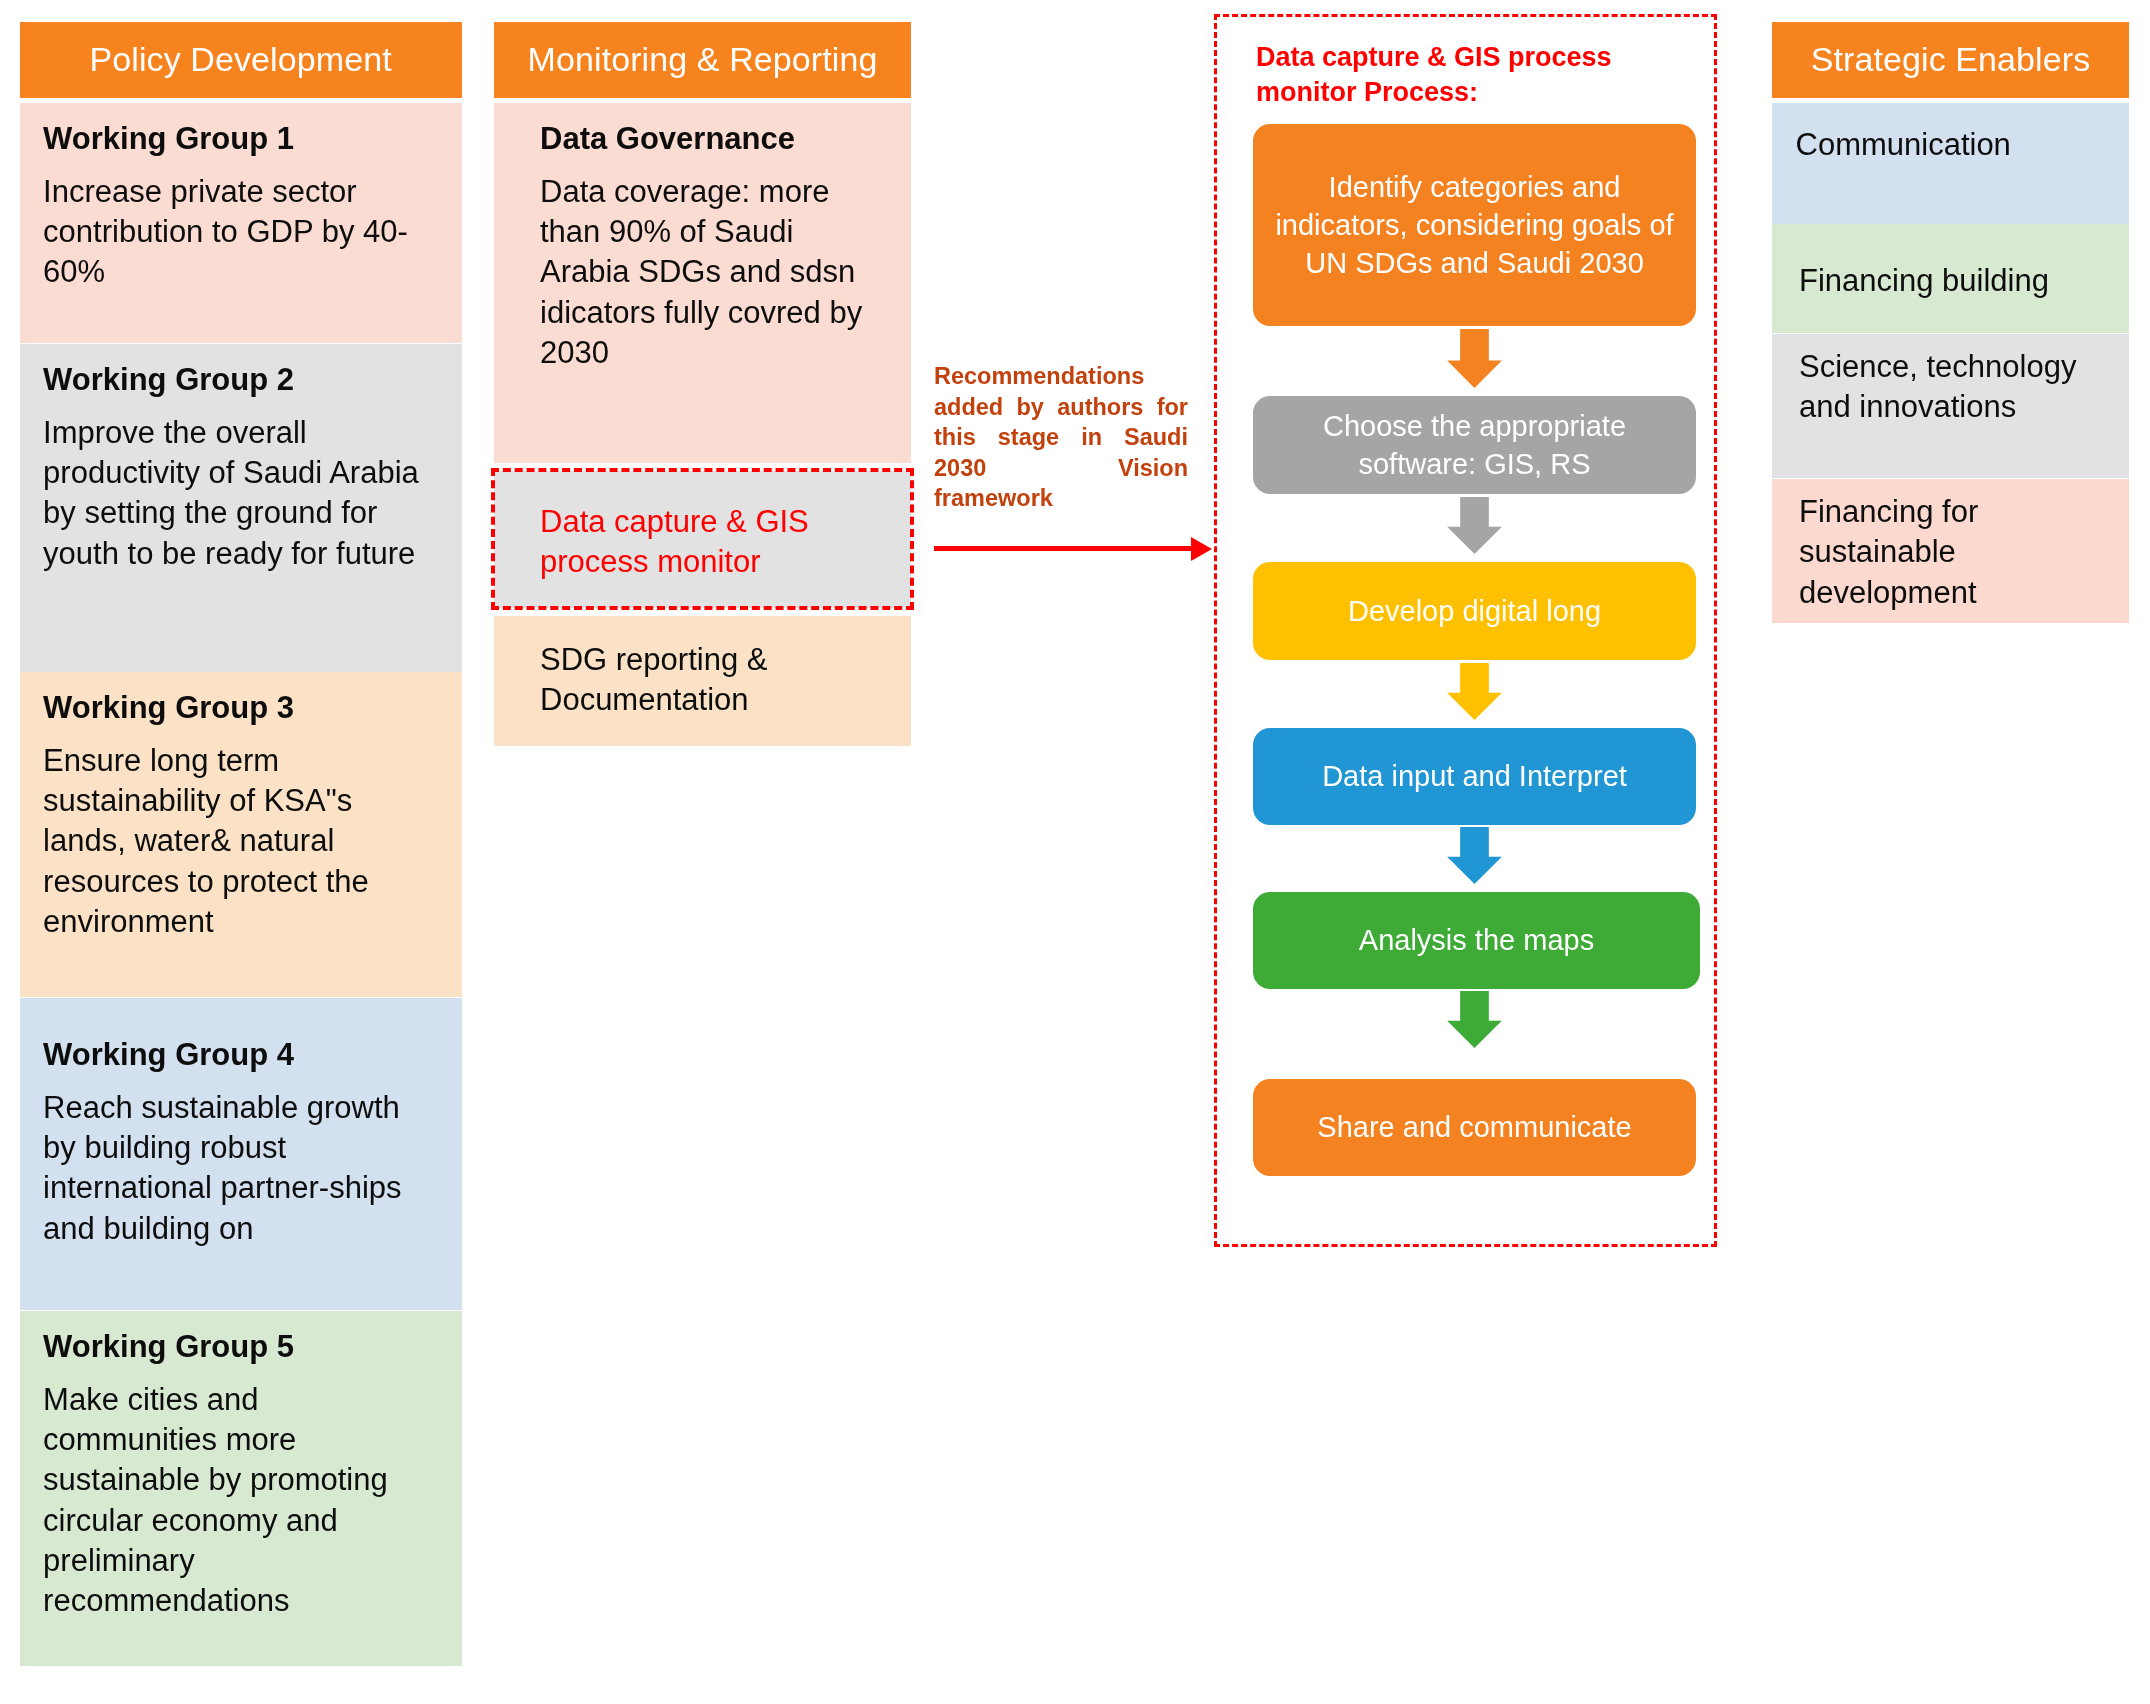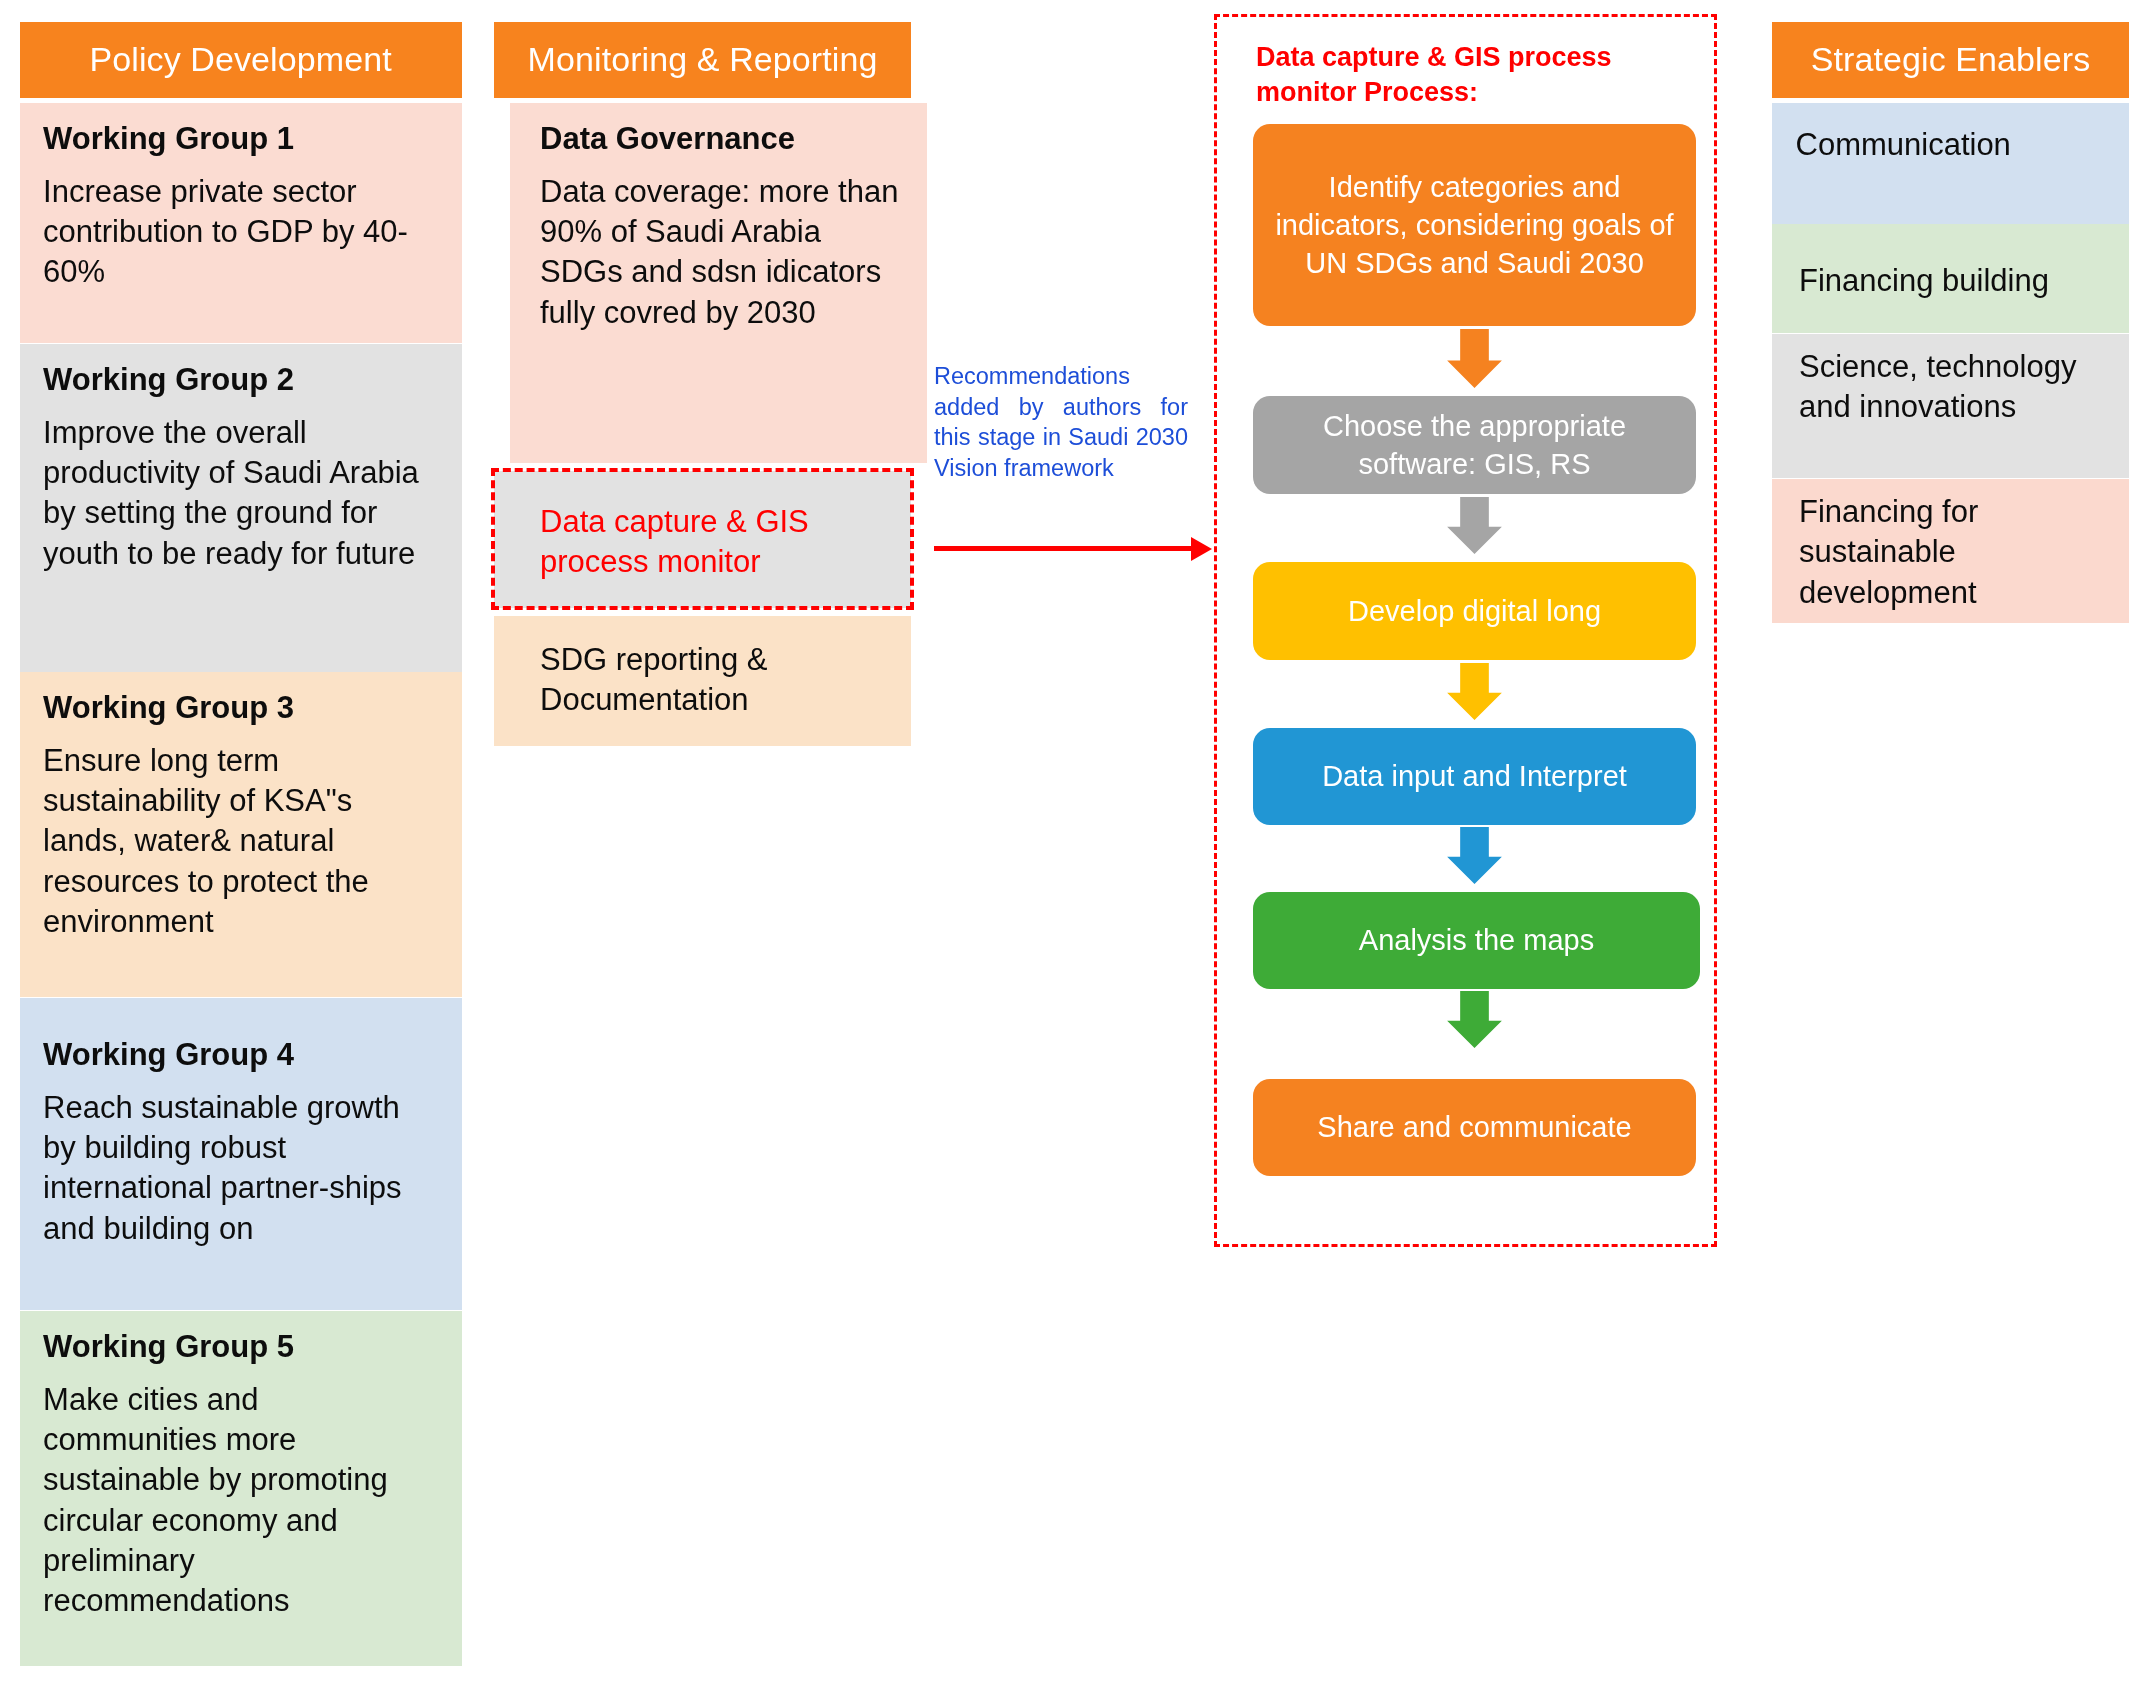--- a/index.html
+++ b/index.html
@@ -70,22 +70,22 @@
     pointer-events: none;
   }
   .red-label {
     color: #FF0000;
     font-weight: bold;
   }
 
   
   .annotation {
     position: absolute;
-    color: #1d4ed8;
-    font-weight: normal;
+    color: #c2410c;
+    font-weight: bold;
     font-size: 23.5px;
     line-height: 1.30;
     text-align: justify;
     text-align-last: left;
   }
   .arrow-line {
     position: absolute;
     height: 4.6px;
     background: #FF0000;
   }
@@ -162,21 +162,21 @@
 
   <div class="cell fill-green" style="left:19.6px; top:1311px; width:442px; height:355px;">
     <span class="cell-title">Working Group 5</span>
     <span class="cell-body">Make cities and communities more sustainable by promoting circular economy and preliminary recommendations</span>
   </div>
 
   <div class="col-header" style="left:494px; top:21.5px; width:417px; height:76px;">
     <span>Monitoring &amp; Reporting</span>
   </div>
 
-  <div class="cell fill-pink" style="left:494px; top:103px; width:417px; height:360px; padding-left:30px;margin-left:16px;">
+  <div class="cell fill-pink" style="left:494px; top:103px; width:417px; height:360px; padding-left:46px;">
     <span class="cell-title">Data Governance</span>
     <span class="cell-body">Data coverage: more than 90% of Saudi Arabia SDGs and sdsn idicators fully covred by 2030</span>
   </div>
 
   <div class="cell fill-gray" style="left:494px; top:471px; width:417px; height:137px; padding-left:46px; display:flex; align-items:center;">
     <span class="cell-body red-label">Data capture &amp; GIS process monitor</span>
   </div>
   <div class="redbox" style="left:491px; top:468px; width:423px; height:142px;"></div>
 
   <div class="cell fill-peach" style="left:494px; top:616px; width:417px; height:130px; padding-left:46px; padding-top:23.5px;">

